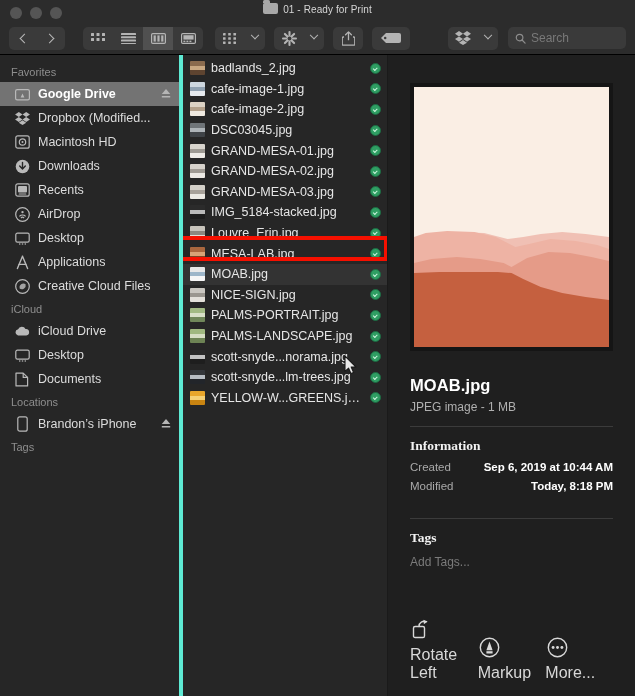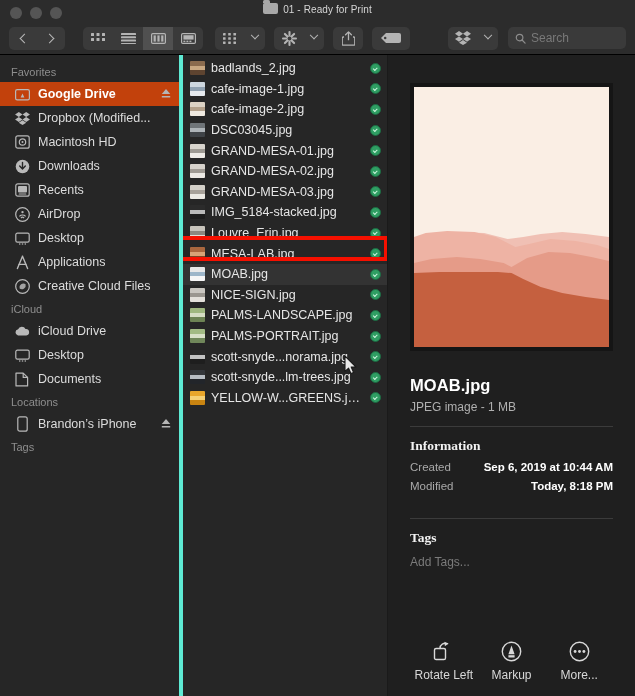--- a/index.html
+++ b/index.html
@@ -150,21 +150,21 @@
   }
   .sb-item {
     height: 24px;
     display: flex; align-items: center;
     padding: 0 8px 0 14px;
     gap: 8px;
     color: #dcdcdc;
     font-size: 12.5px;
     white-space: nowrap;
   }
-  .sb-item.selected { background: #c2410c; color: #fff; font-weight: 700; }
+  .sb-item.selected { background: #737373; color: #fff; font-weight: 700; }
   .sb-item .ico {
     width: 16px; height: 16px;
     flex: 0 0 16px;
     display: flex; align-items: center; justify-content: center;
     color: #b9b9b9;
   }
   .sb-item .lbl { overflow: hidden; text-overflow: ellipsis; }
   .eject {
     margin-left: auto;
     color: #b5b5b5;
@@ -313,24 +313,23 @@
   #actions {
     position: absolute;
     left: 22px; right: 22px; bottom: 14px;
     display: flex;
     justify-content: space-around;
     align-items: flex-end;
   }
   .action {
     display: flex;
     flex-direction: column;
-    align-items: center;
     gap: 6px;
     color: #d8d8d8;
-    font-size: 12px;
+    font-size: 16px;
     width: 70px;
   }
   .action .glyph {
     width: 24px; height: 22px;
     display: flex; align-items: center; justify-content: center;
     color: #d8d8d8;
   }
 </style>
 </head>
 <body>
@@ -706,27 +705,27 @@
             <span class="thumb" style="background: linear-gradient(rgb(232, 232, 232) 0%, rgb(232, 232, 232) 38%, rgb(157, 182, 201) 38%, rgb(157, 182, 201) 66%, rgb(246, 246, 246) 66%, rgb(246, 246, 246) 100%);"></span>
             <span class="name">MOAB.jpg</span>
             <span class="sync-badge"></span>
           </div>
           <div class="file-row">
             <span class="thumb" style="background: linear-gradient(rgb(201, 198, 192) 0%, rgb(201, 198, 192) 38%, rgb(154, 150, 143) 38%, rgb(154, 150, 143) 66%, rgb(227, 224, 218) 66%, rgb(227, 224, 218) 100%);"></span>
             <span class="name">NICE-SIGN.jpg</span>
             <span class="sync-badge"></span>
           </div>
           <div class="file-row">
+            <span class="thumb" style="background: linear-gradient(rgb(162, 186, 132) 0%, rgb(162, 186, 132) 38%, rgb(216, 224, 200) 38%, rgb(216, 224, 200) 66%, rgb(112, 135, 90) 66%, rgb(112, 135, 90) 100%);"></span>
+            <span class="name">PALMS-PORTRAIT.jpg</span>
+            <span class="sync-badge"></span>
+          </div>
+          <div class="file-row">
             <span class="thumb" style="background: linear-gradient(rgb(159, 183, 127) 0%, rgb(159, 183, 127) 38%, rgb(213, 221, 195) 38%, rgb(213, 221, 195) 66%, rgb(109, 131, 84) 66%, rgb(109, 131, 84) 100%);"></span>
             <span class="name">PALMS-LANDSCAPE.jpg</span>
-            <span class="sync-badge"></span>
-          </div>
-          <div class="file-row">
-            <span class="thumb" style="background: linear-gradient(rgb(162, 186, 132) 0%, rgb(162, 186, 132) 38%, rgb(216, 224, 200) 38%, rgb(216, 224, 200) 66%, rgb(112, 135, 90) 66%, rgb(112, 135, 90) 100%);"></span>
-            <span class="name">PALMS-PORTRAIT.jpg</span>
             <span class="sync-badge"></span>
           </div>
           <div class="file-row">
             <span class="thumb" style="background: linear-gradient(rgb(42, 42, 42) 0%, rgb(42, 42, 42) 38%, rgb(195, 195, 195) 38%, rgb(195, 195, 195) 66%, rgb(30, 30, 30) 66%, rgb(30, 30, 30) 100%);"></span>
             <span class="name">scott-snyde...norama.jpg</span>
             <span class="sync-badge"></span>
           </div>
           <div class="file-row">
             <span class="thumb" style="background: linear-gradient(rgb(51, 54, 58) 0%, rgb(51, 54, 58) 38%, rgb(182, 188, 194) 38%, rgb(182, 188, 194) 66%, rgb(34, 37, 42) 66%, rgb(34, 37, 42) 100%);"></span>
             <span class="name">scott-snyde...lm-trees.jpg</span>

